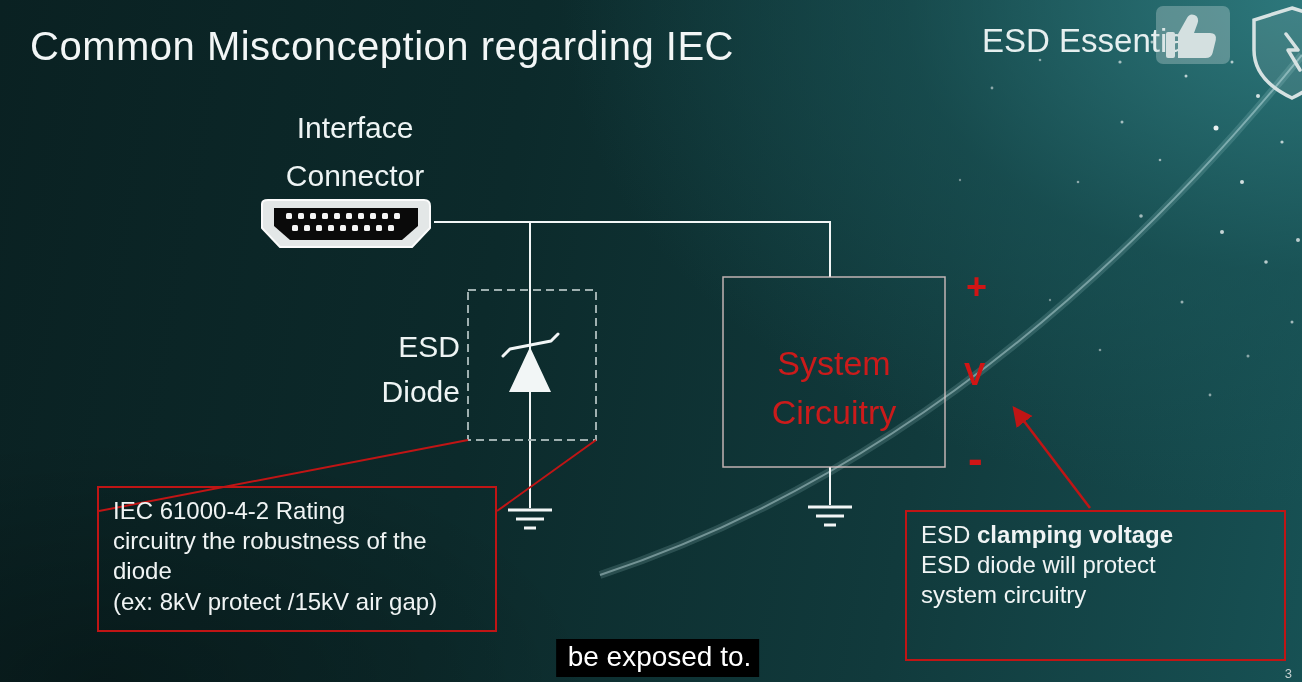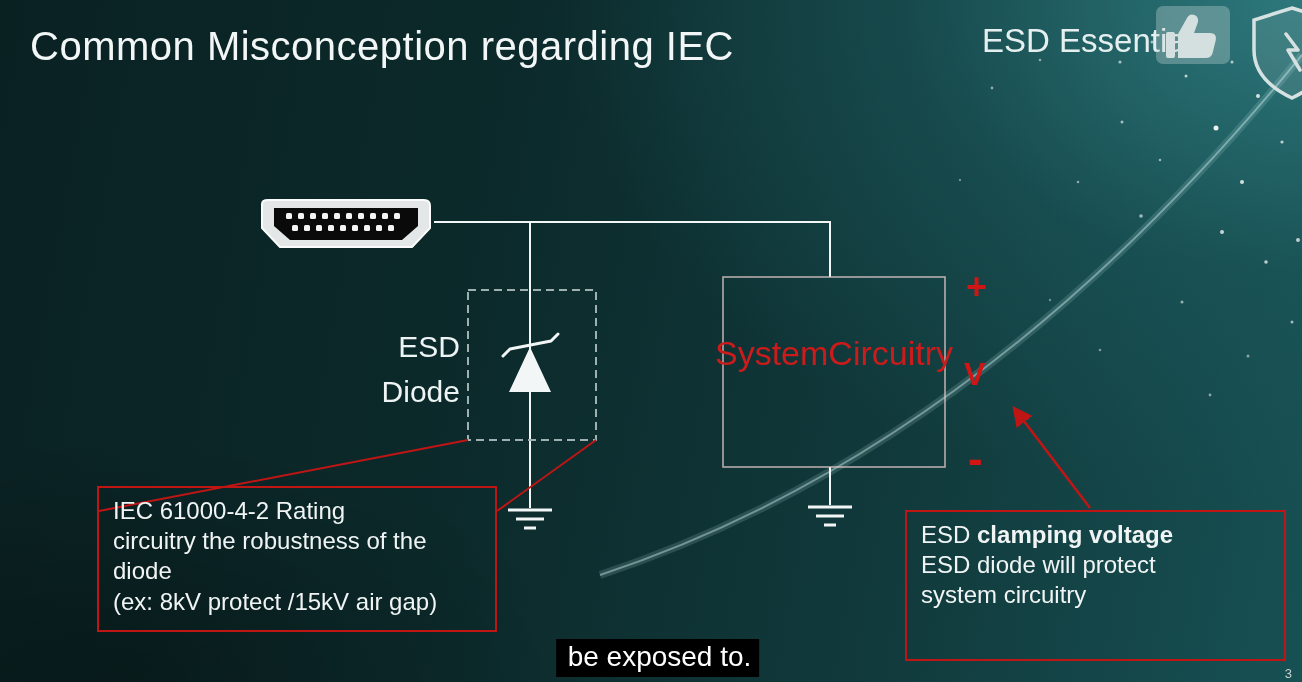--- a/index.html
+++ b/index.html
@@ -34,22 +34,22 @@
 
   .connector-label {
     left:252px; top:104px; width:206px; text-align:center;
     font-size:30px; color:#eef4f4; line-height:1.6;
   }
   .esd-diode-label {
     left:335px; top:324px; width:125px; text-align:right;
     font-size:30px; color:#eef4f4; line-height:1.5;
   }
   .system-label {
-    left:723px; top:259px; width:222px; height:190px;
-    display:flex; flex-direction:row; align-items:center; justify-content:center;
+    left:723px; top:293px; width:222px; height:190px;
+    display:flex; flex-direction:column; align-items:center; justify-content:center;
     font-size:34px; line-height:1.45; color:#cb1b1b; text-align:center;
   }
   .vmark { color:#d01515; font-weight:700; white-space:nowrap; }
   .vplus  { left:966px; top:266px; font-size:36px; }
   .vvolt  { left:964px; top:356px; font-size:32px; }
   .vminus { left:968px; top:434px; font-size:44px; }
 
   .callout {
     border:2px solid #c01515; color:#f0f4f4;
     font-size:24px; line-height:1.26; padding:8px 14px 10px 14px;
@@ -183,20 +183,24 @@
     </g>
 
     <g stroke="#c01515" stroke-width="2">
       <line x1="468" y1="440" x2="99" y2="511"></line>
       <line x1="596" y1="440" x2="497" y2="511"></line>
     </g>
 
     <line x1="1090" y1="508" x2="1014" y2="408" stroke="#c01515" stroke-width="2.5" marker-end="url(#redArrow)"></line>
   </svg>
 
+  <div class="abs connector-label">
+    <div>Interface</div>
+    <div>Connector</div>
+  </div>
 
   <div class="abs esd-diode-label">
     <div>ESD</div>
     <div>Diode</div>
   </div>
 
   <div class="abs system-label">
     <div>System</div>
     <div>Circuitry</div>
   </div>

